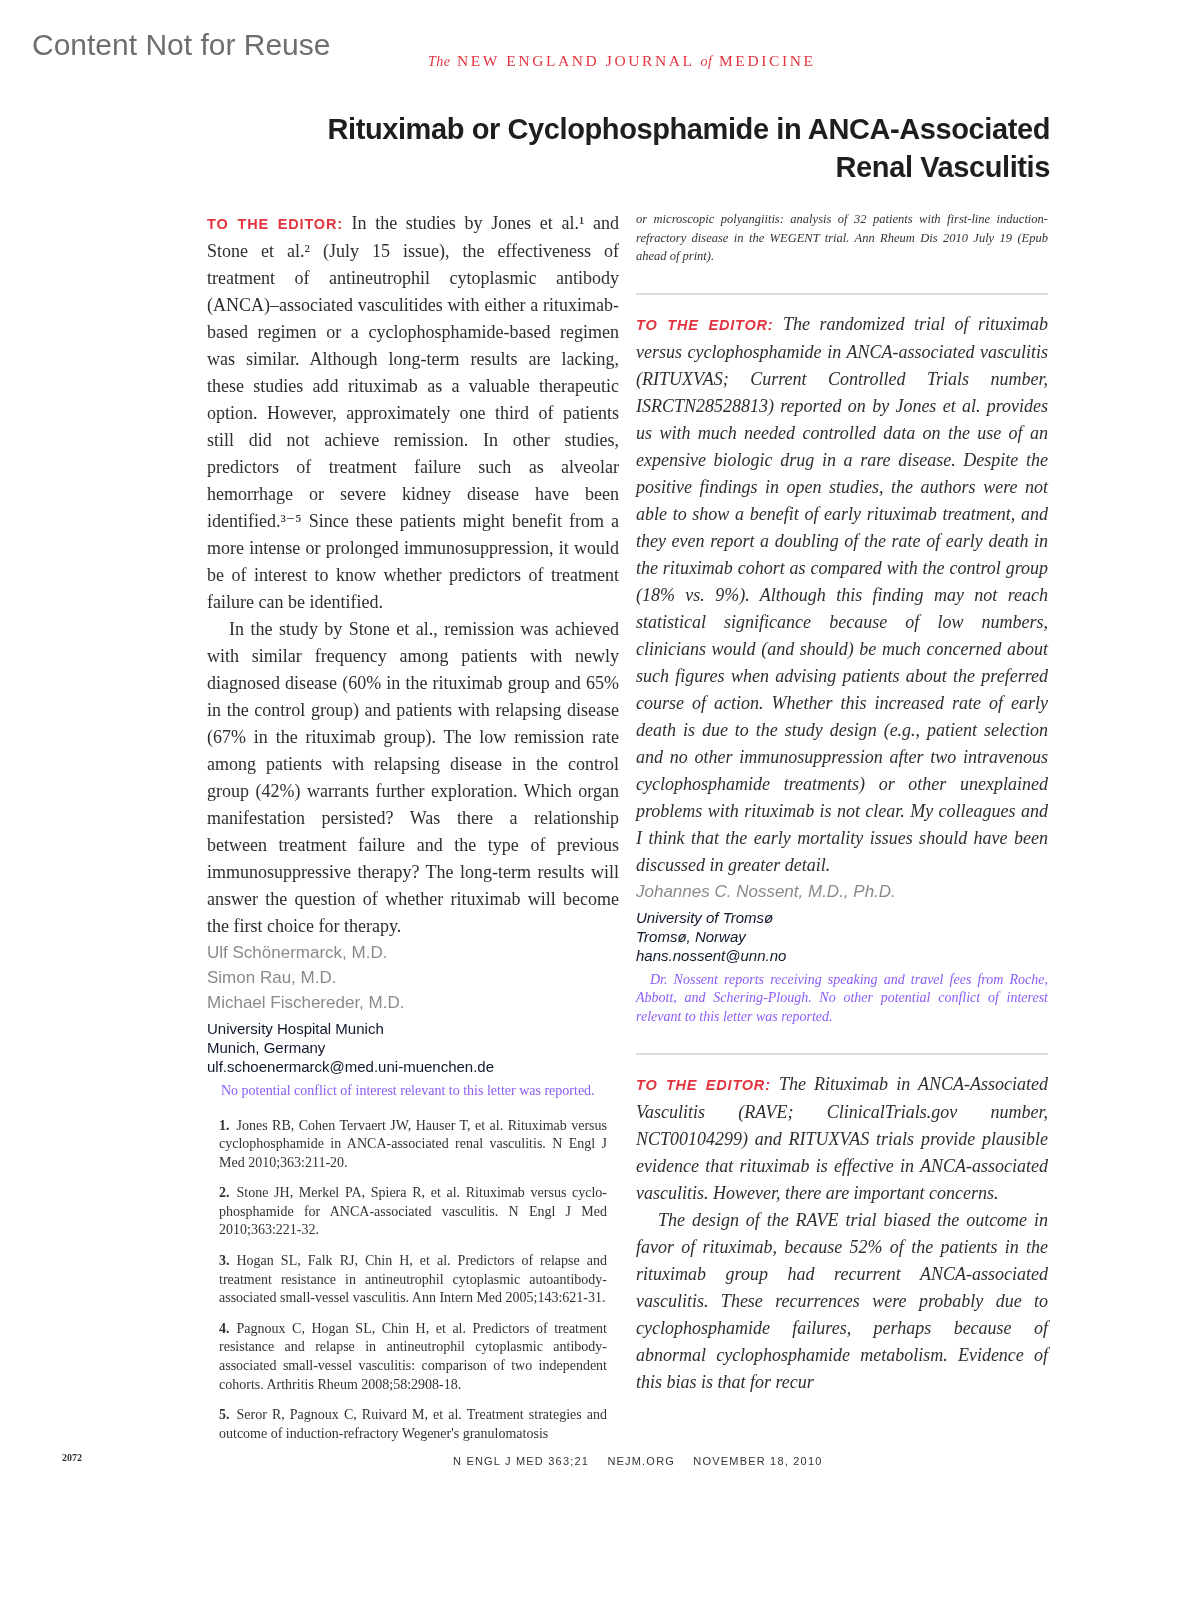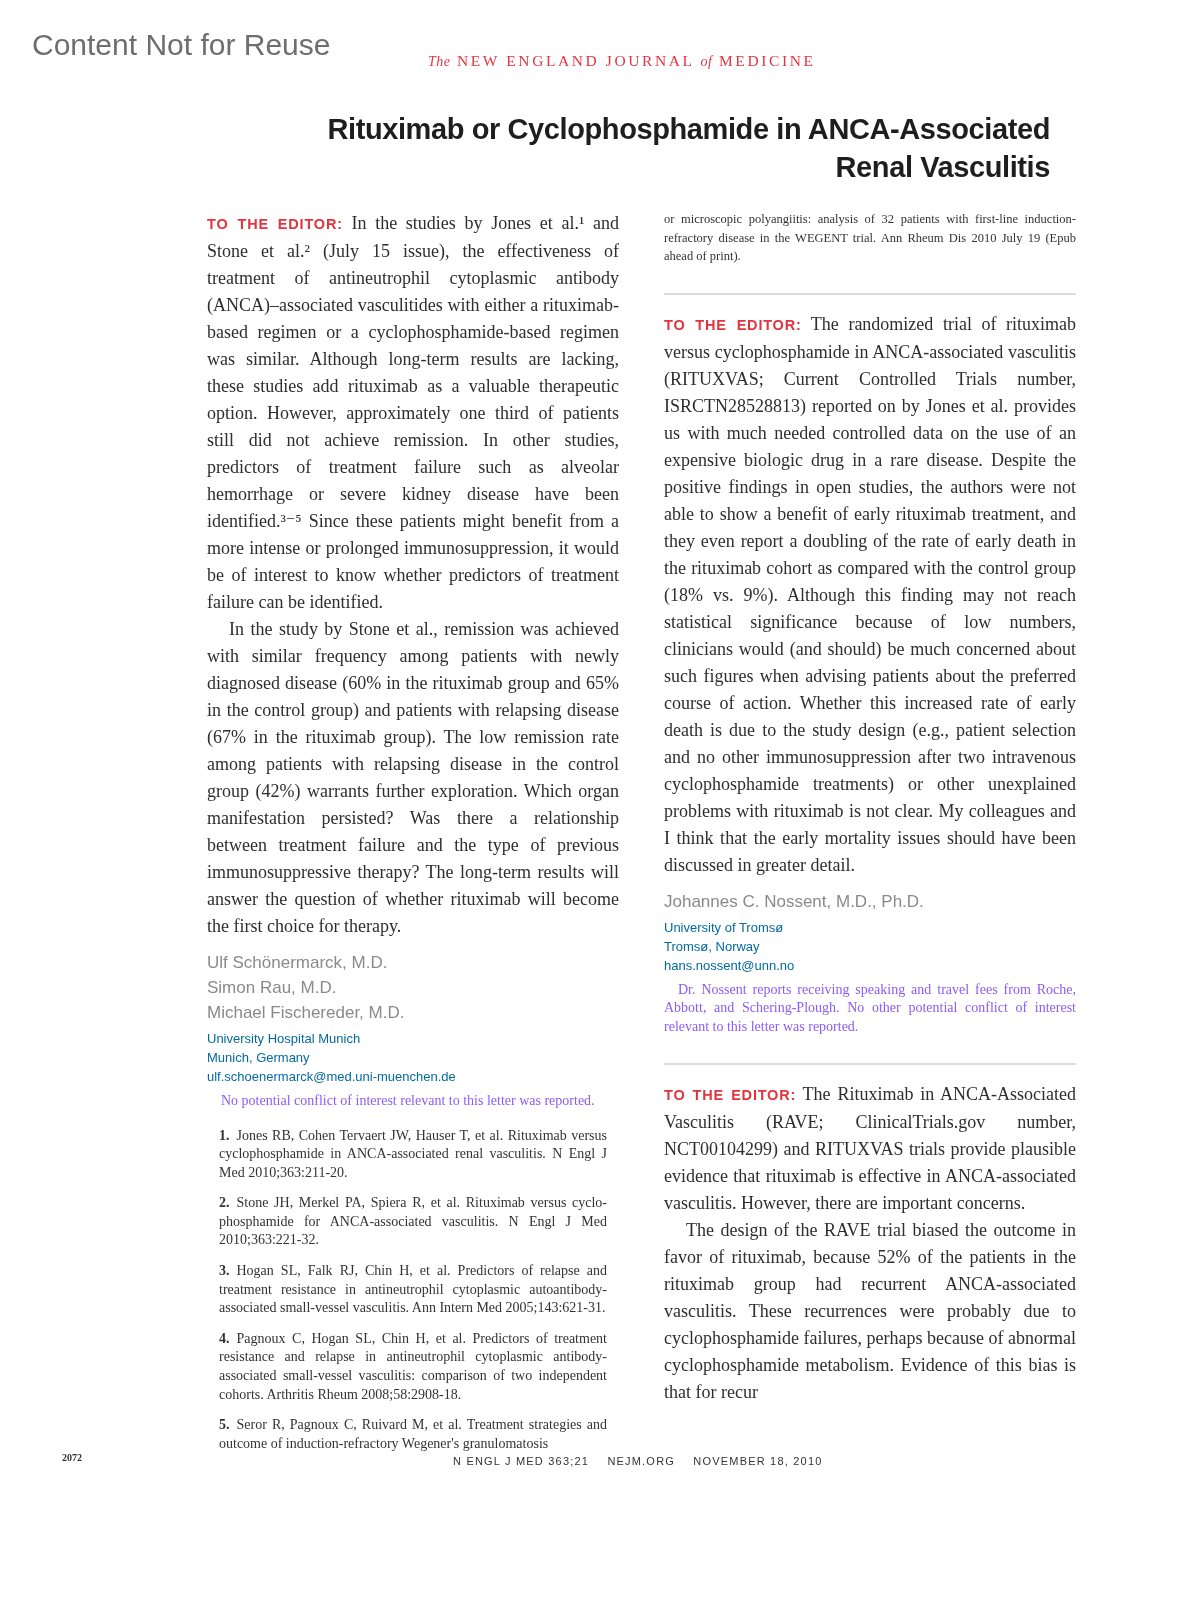--- a/index.html
+++ b/index.html
@@ -50,21 +50,21 @@
       font-size: 29px;
       line-height: 38px;
       color: #1e1e1e;
       letter-spacing: -0.4px;
     }
     .col {
       position: absolute;
       width: 412px;
     }
     .col-left { left: 207px; top: 210px; }
-    .col-right { left: 664px; top: 210px; }
+    .col-right { left: 636px; top: 210px; font-style: italic; }
 
     .body-text {
       font-size: 18px;
       line-height: 27px;
       text-align: justify;
       margin: 0;
       color: #2e2e2e;
       hyphens: manual;
     }
     .body-text.indent { text-indent: 22px; }
@@ -75,26 +75,26 @@
       font-size: 14.5px;
       letter-spacing: 0.8px;
     }
     .author-name {
       font-family: "Liberation Sans", "DejaVu Sans", sans-serif;
       font-size: 17px;
       color: #8a8a8a;
       line-height: 25px;
       margin: 0;
     }
-    .authors { margin-top: 10px; }
+    .authors { }
     .affil {
       font-family: "Liberation Sans", "DejaVu Sans", sans-serif;
-      font-size: 13px;
+      font-size: 15px;
       line-height: 19px;
-      color: #0369a1;
+      color: #0f172a;
       margin: 4px 0 0 0;
     }
     .affil div { white-space: nowrap; }
     .disclosure {
       font-size: 14px;
       line-height: 18.5px;
       text-align: justify;
       text-indent: 14px;
       margin: 6px 0 0 0;
       color: #8b5cf6;

